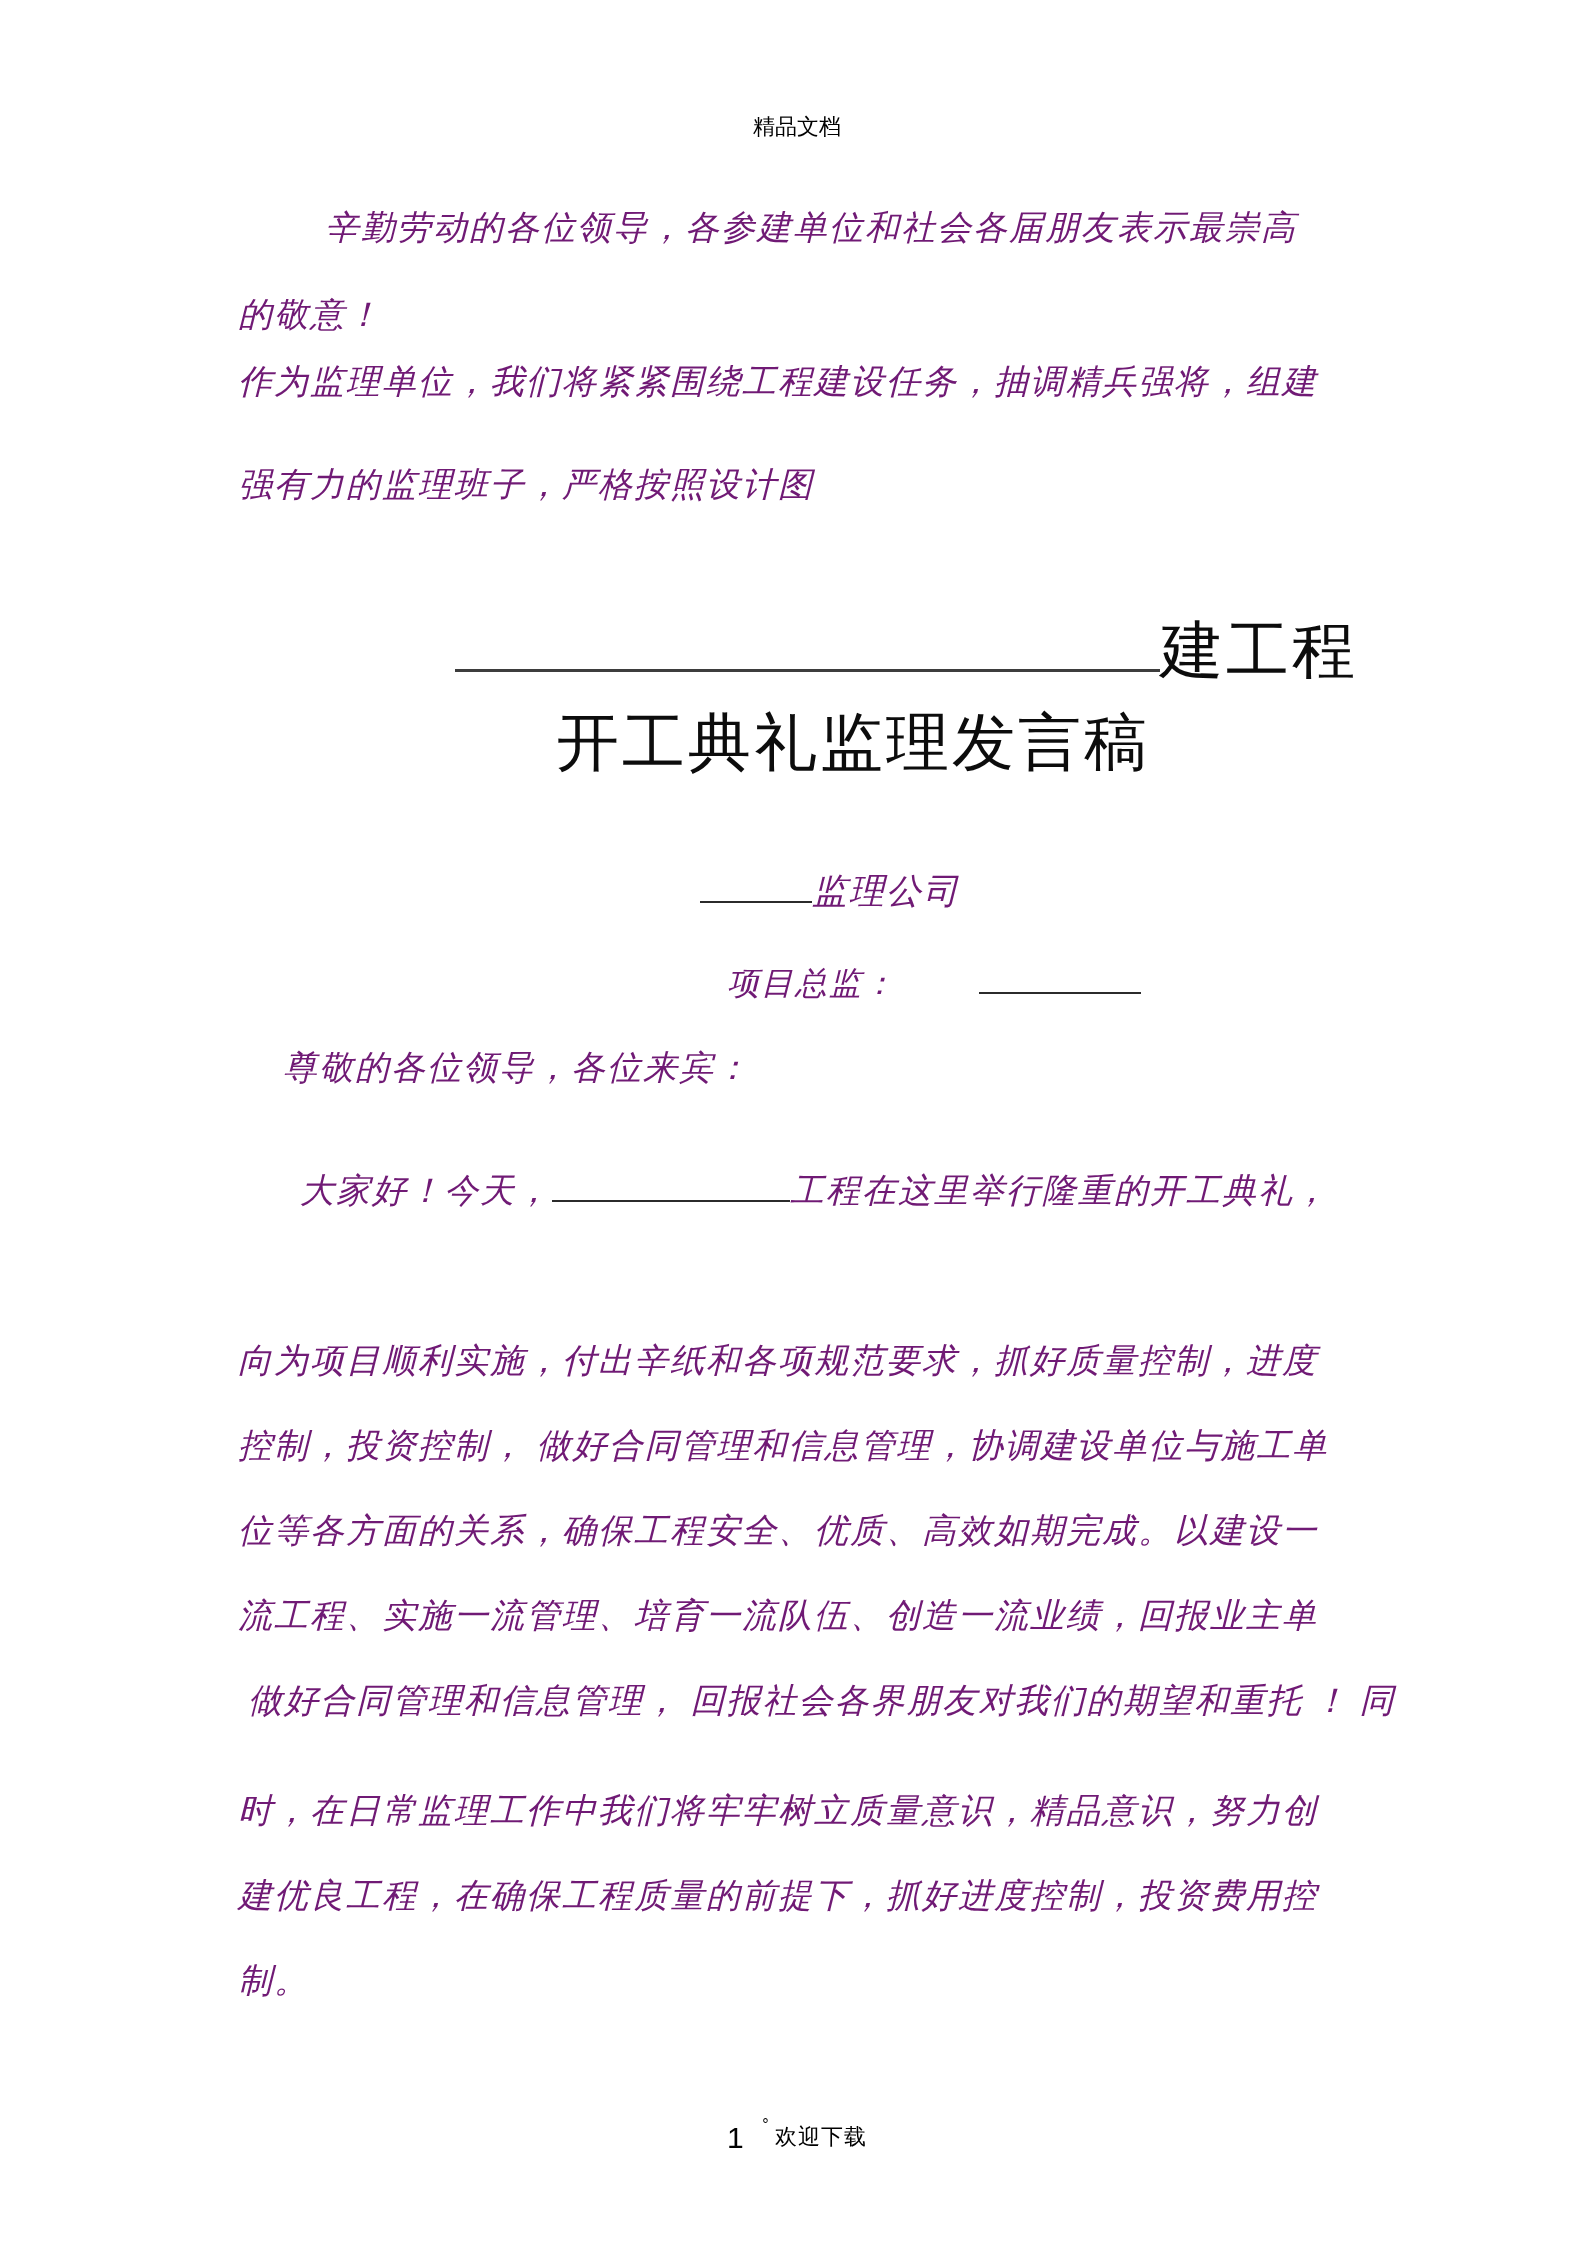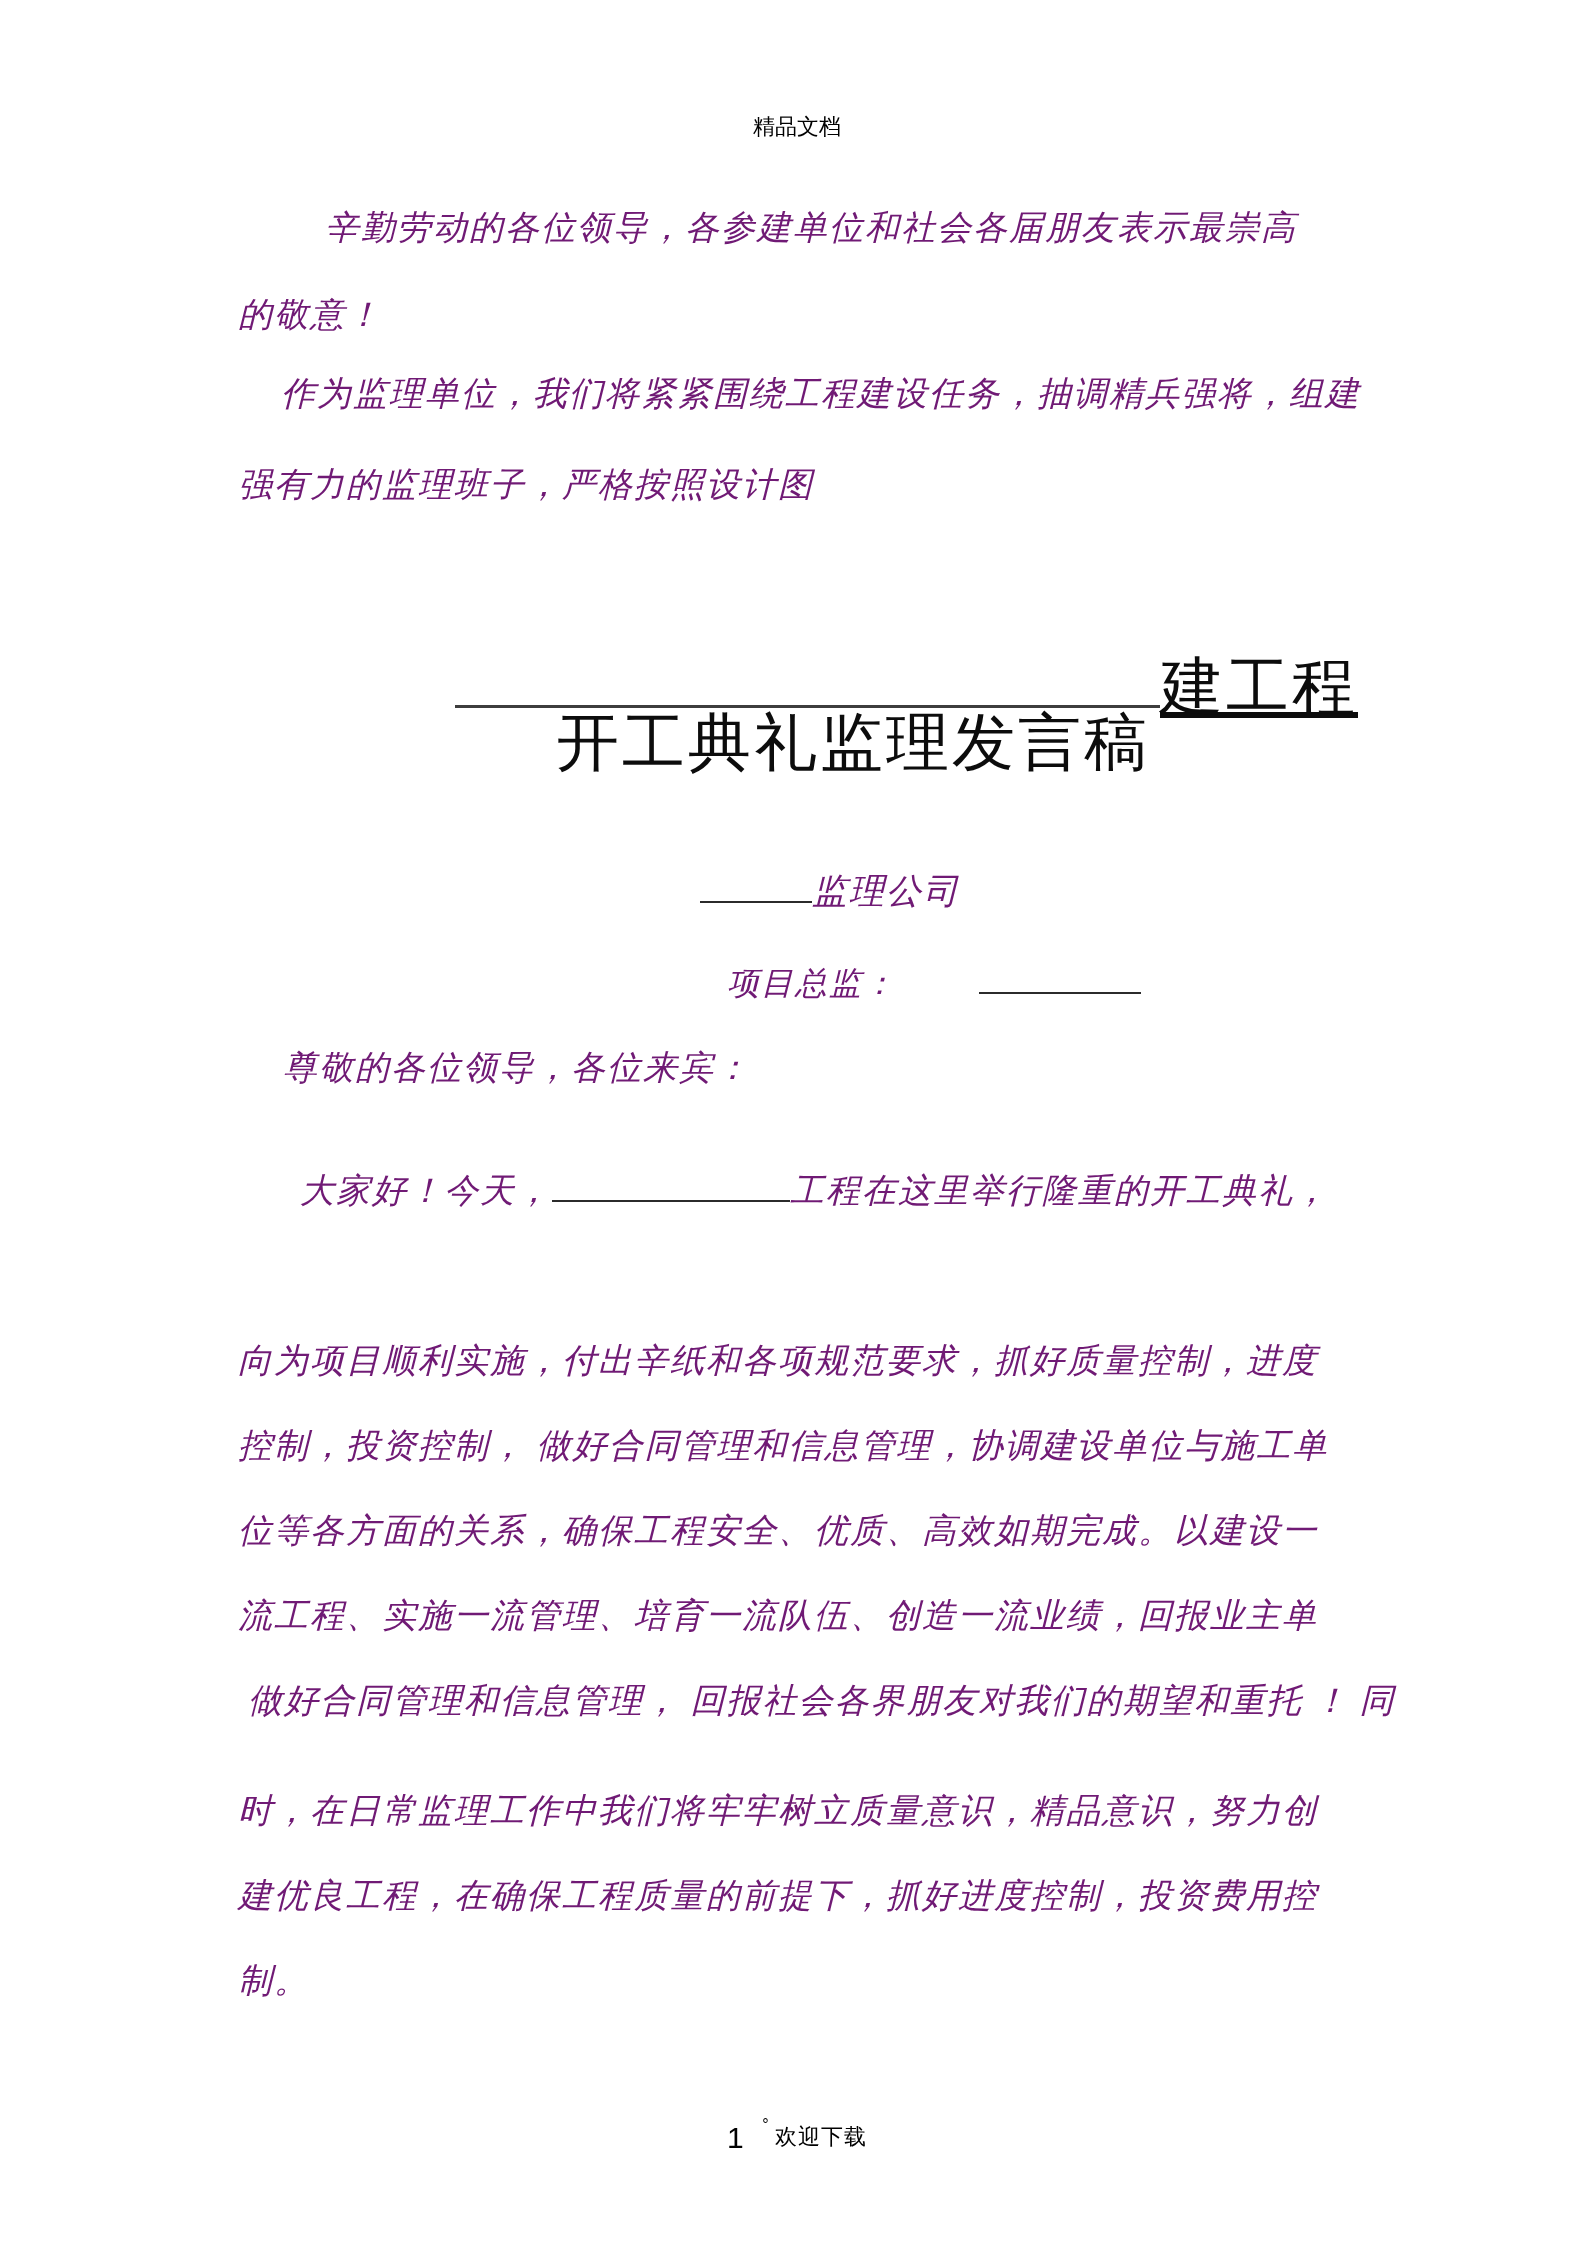--- a/index.html
+++ b/index.html
@@ -56,24 +56,24 @@
 </style>
 </head>
 <body>
 
 <div class="page">
 
   <div class="badge">精品文档</div>
 
   <div class="line" style="top:205px; left:325px;">辛勤劳动的各位领导，各参建单位和社会各届朋友表示最崇高</div>
   <div class="line" style="top:292px; left:238px;">的敬意！</div>
-  <div class="line" style="top:371px; left:238px;margin-left:43px;">作为监理单位，我们将紧紧围绕工程建设任务，抽调精兵强将，组建</div>
+  <div class="line" style="top:359px; left:238px;">作为监理单位，我们将紧紧围绕工程建设任务，抽调精兵强将，组建</div>
   <div class="line" style="top:462px; left:238px;">强有力的监理班子，严格按照设计图</div>
 
-  <div class="title-line" style="top:644px; left:455px;text-decoration:underline;">
+  <div class="title-line" style="top:608px; left:455px;">
     <span class="blank b-title"></span><span>建工程</span>
   </div>
   <div class="title-line" style="top:700px; left:556px;">开工典礼监理发言稿</div>
 
   <div class="line company-line" style="top:868px; left:700px;">
     <span class="blank b-company"></span><span>监理公司</span>
   </div>
   <div class="line director-line" style="top:962px; left:727px;">
     <span>项目总监：</span><span class="blank b-director"></span>
   </div>

